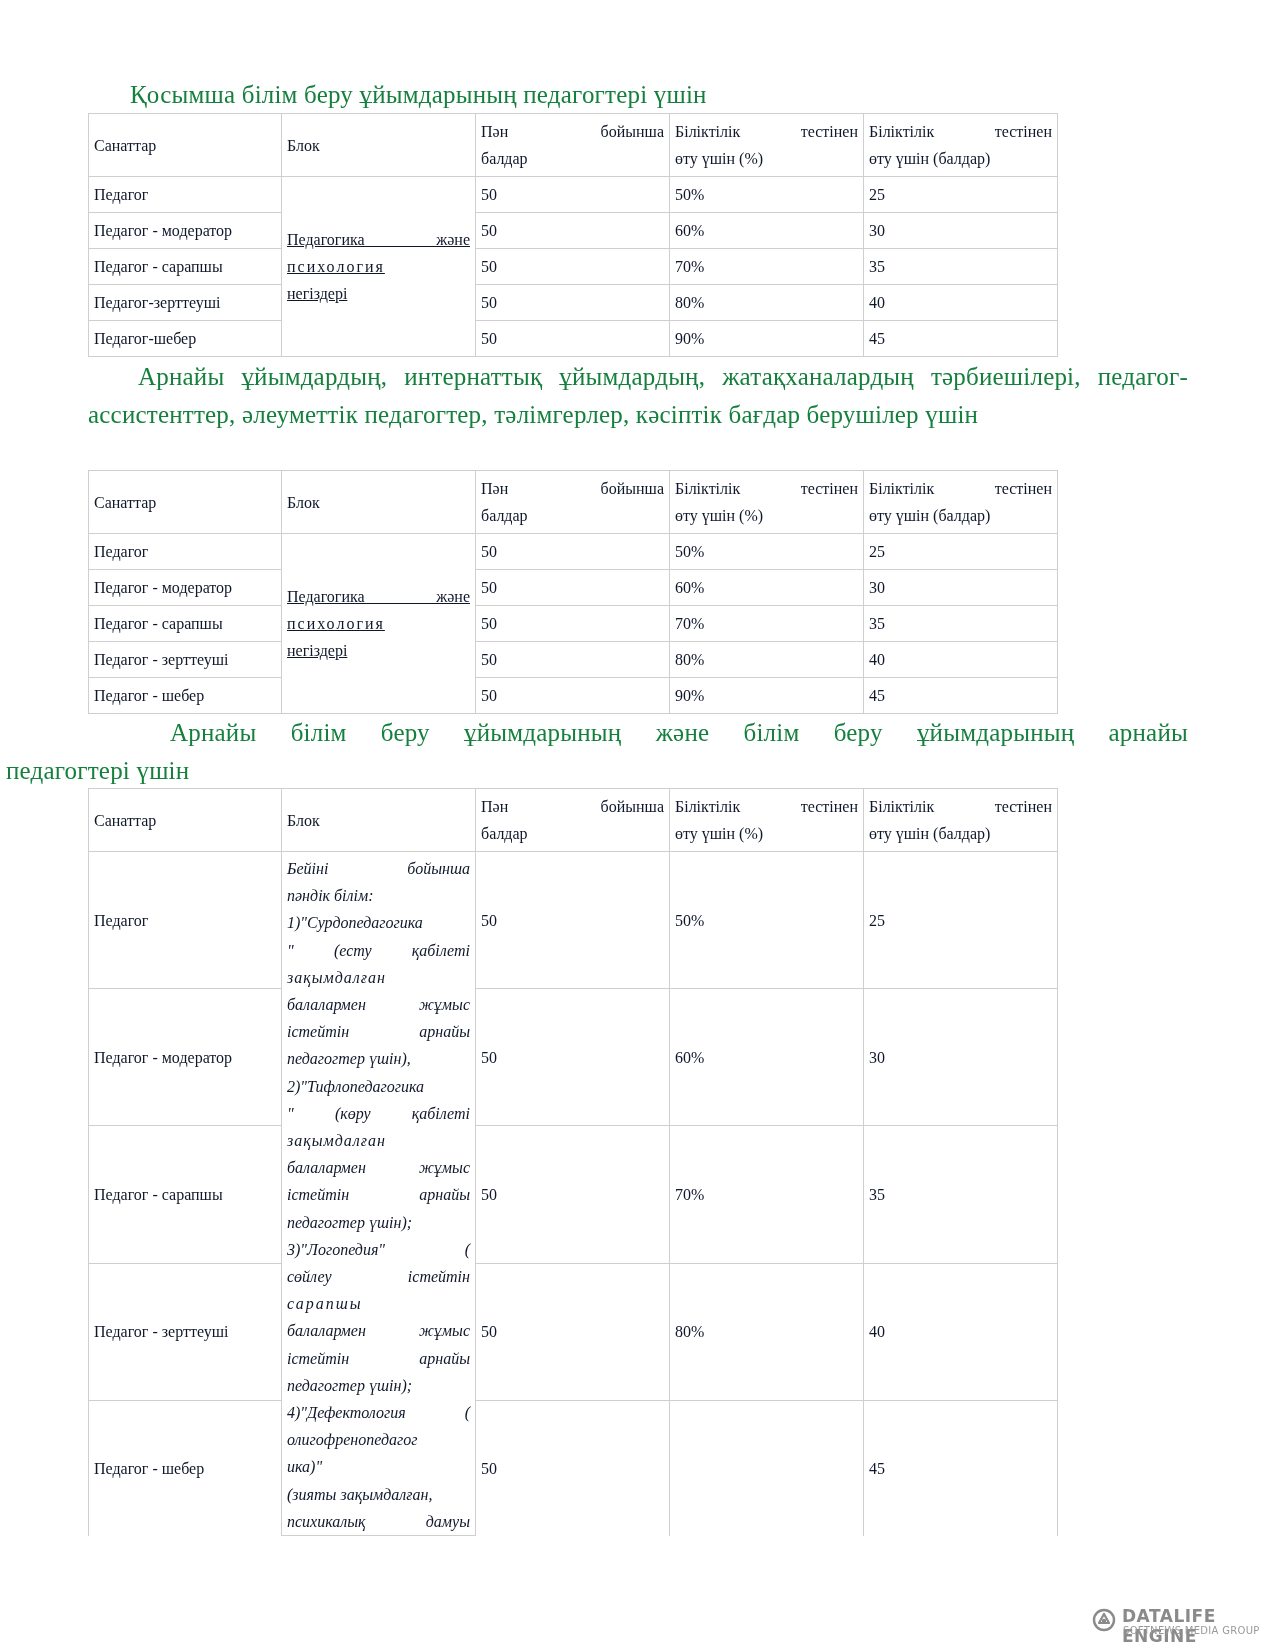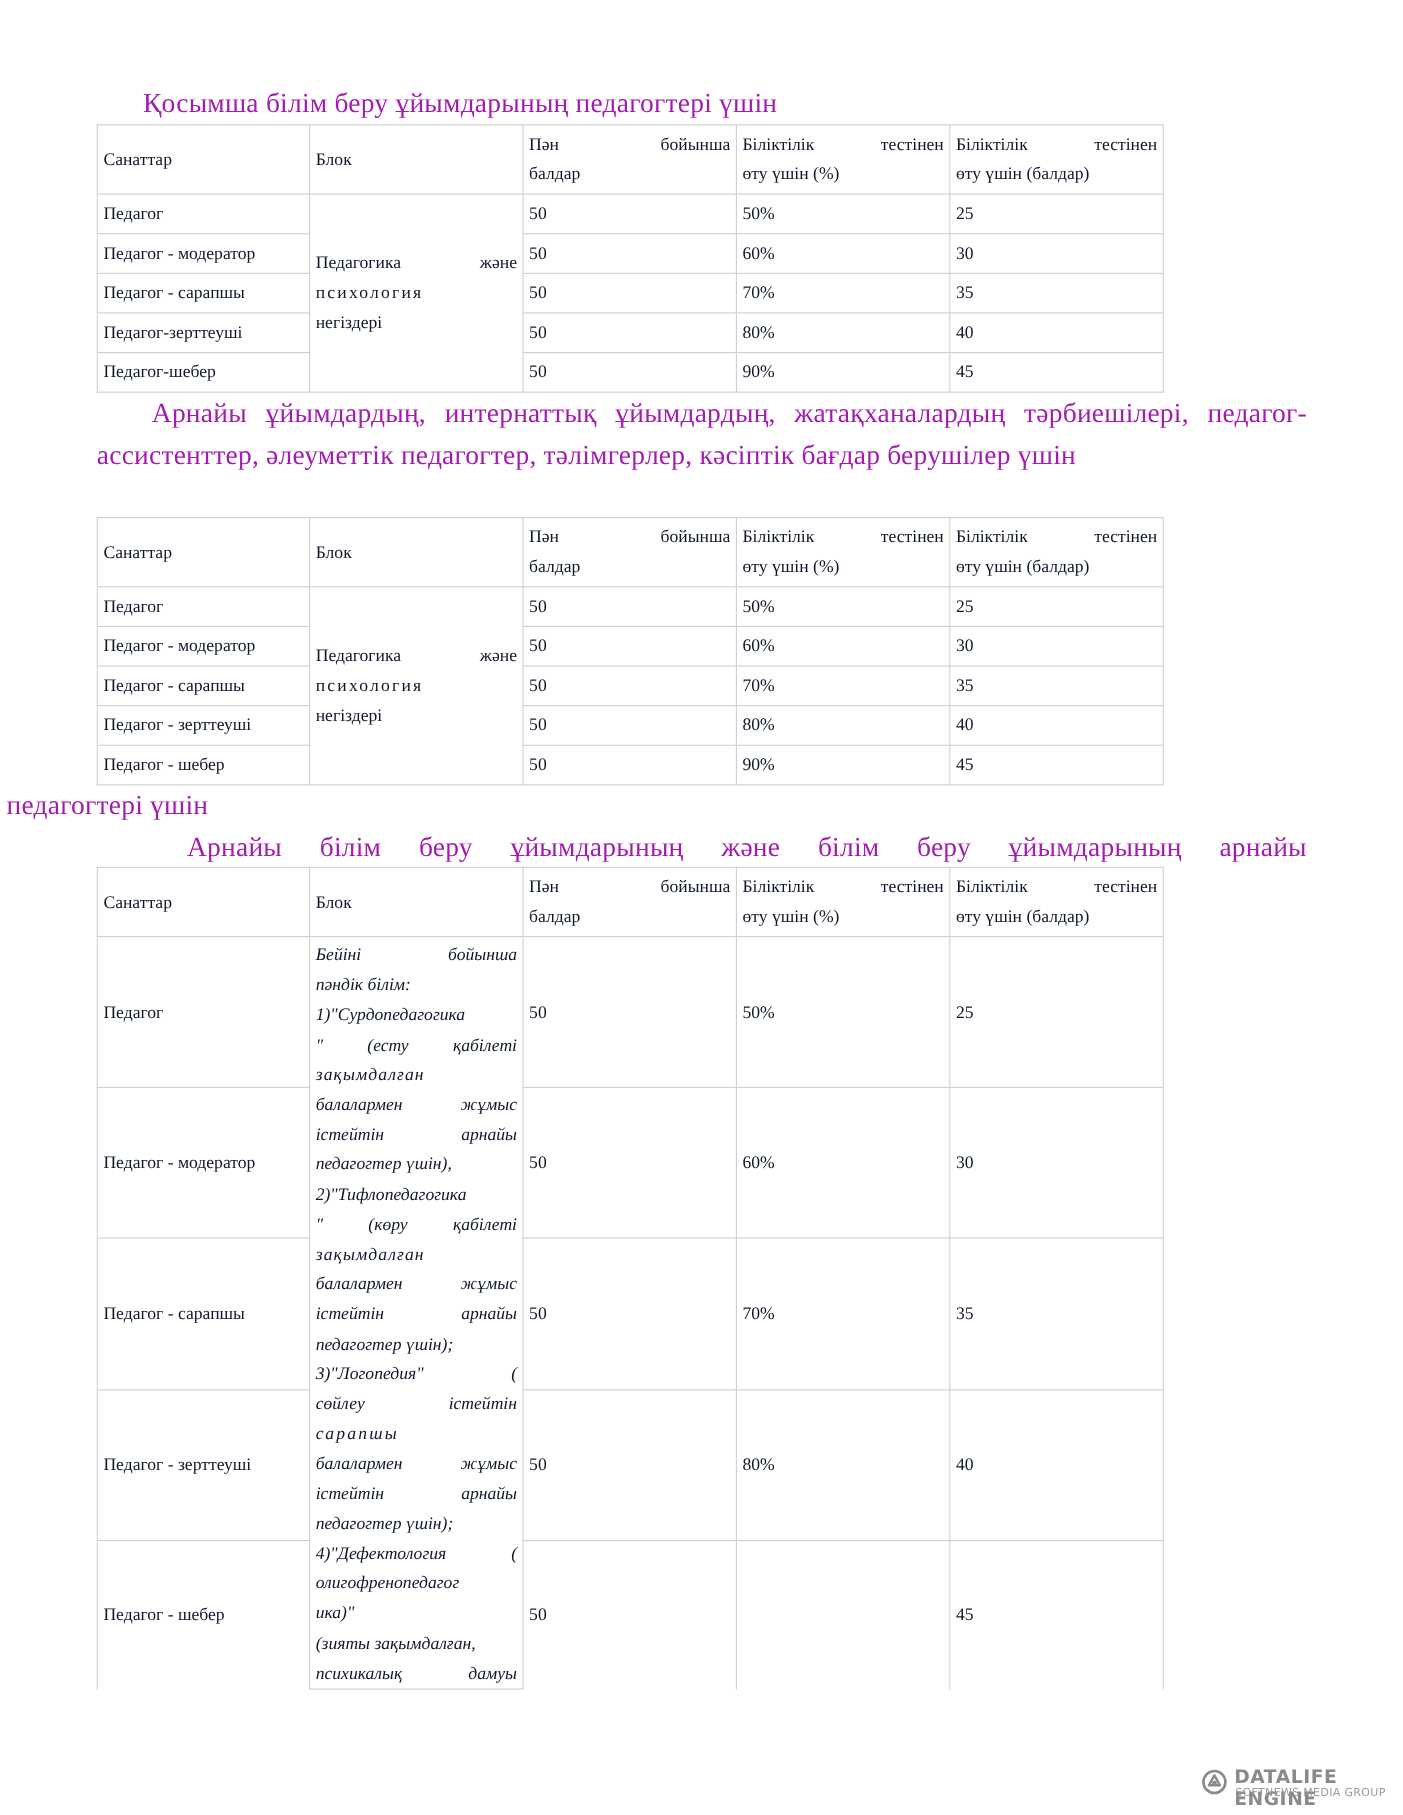--- a/index.html
+++ b/index.html
@@ -2,21 +2,21 @@
 <html><head>
 <meta charset="utf-8">
 <style>
   html, body { margin: 0; padding: 0; background: #ffffff; }
   body {
     width: 1275px; height: 1650px; position: relative; overflow: hidden;
     font-family: "Liberation Serif", "DejaVu Serif", serif; color: #111;
   }
   .heading {
     position: absolute; left: 88px; width: 1100px;
-    font-size: 25px; line-height: 38px; text-align: justify; color: #a21caf;
+    font-size: 25px; line-height: 38px; text-align: justify; color: #15803d;
     letter-spacing: 0.2px;
   }
   .h1 { top: 76px; left: 130px; width: 900px; text-align: left; }
   .h2 { top: 358px; text-indent: 50px; }
   .h3 { top: 714px; text-indent: 82px; }
 
   table.grid {
     position: absolute; left: 88px; border-collapse: collapse; table-layout: fixed;
     width: 969px; font-size: 16px; color: #0f172a;
   }
@@ -27,21 +27,21 @@
   table.grid col.c1 { width: 193px; }
   table.grid col.c2 { width: 194px; }
   table.grid col.c3 { width: 194px; }
   table.grid col.c4 { width: 194px; }
   table.grid col.c5 { width: 194px; }
   table.grid tr.hdr td { height: 62px; vertical-align: middle; }
   table.grid tr.row td { height: 35px; }
   td.hdr-wrap { text-align: justify; }
   .hdr-wrap span.l1 { display: block; text-align: justify; text-align-last: justify; }
   .hdr-wrap span.l2 { display: block; }
-  td.block { vertical-align: middle; }
+  td.block { vertical-align: middle; text-decoration: underline; }
   td.block .spaced { letter-spacing: 2px; }
   .t1 { top: 113px; }
   .t2 { top: 470px; }
   .t3 { top: 788px; }
   .t3 td.block-tall { vertical-align: top; padding-top: 3px; line-height: 27.2px; text-align: justify; font-style: italic; }
   .t3 tr.last td { height: 579px; border-bottom: none; }
   .t3 tr.last td.mid { vertical-align: middle; }
   .blk-line { display: block; text-align: justify; text-align-last: justify; white-space: nowrap; }
   .blk-line.left { text-align-last: left; }
   .watermark {
@@ -181,22 +181,22 @@
   <tr class="row">
     <td>Педагог - шебер</td>
     <td>50</td>
     <td>90%</td>
     <td>45</td>
   </tr>
 </tbody>
   </table>
 
 <div class="heading h3">
+  <span style="display:block; text-align:justify; text-align-last:justify;">Арнайы білім беру ұйымдарының және білім беру ұйымдарының арнайы</span>
   <span style="display:block; text-indent:0; margin-left:-82px;">педагогтері үшін</span>
-  <span style="display:block; text-align:justify; text-align-last:justify;">Арнайы білім беру ұйымдарының және білім беру ұйымдарының арнайы</span>
 </div>
 
 <table class="grid t3">
   <colgroup>
       <col class="c1">
       <col class="c2">
       <col class="c3">
       <col class="c4">
       <col class="c5">
     </colgroup>

